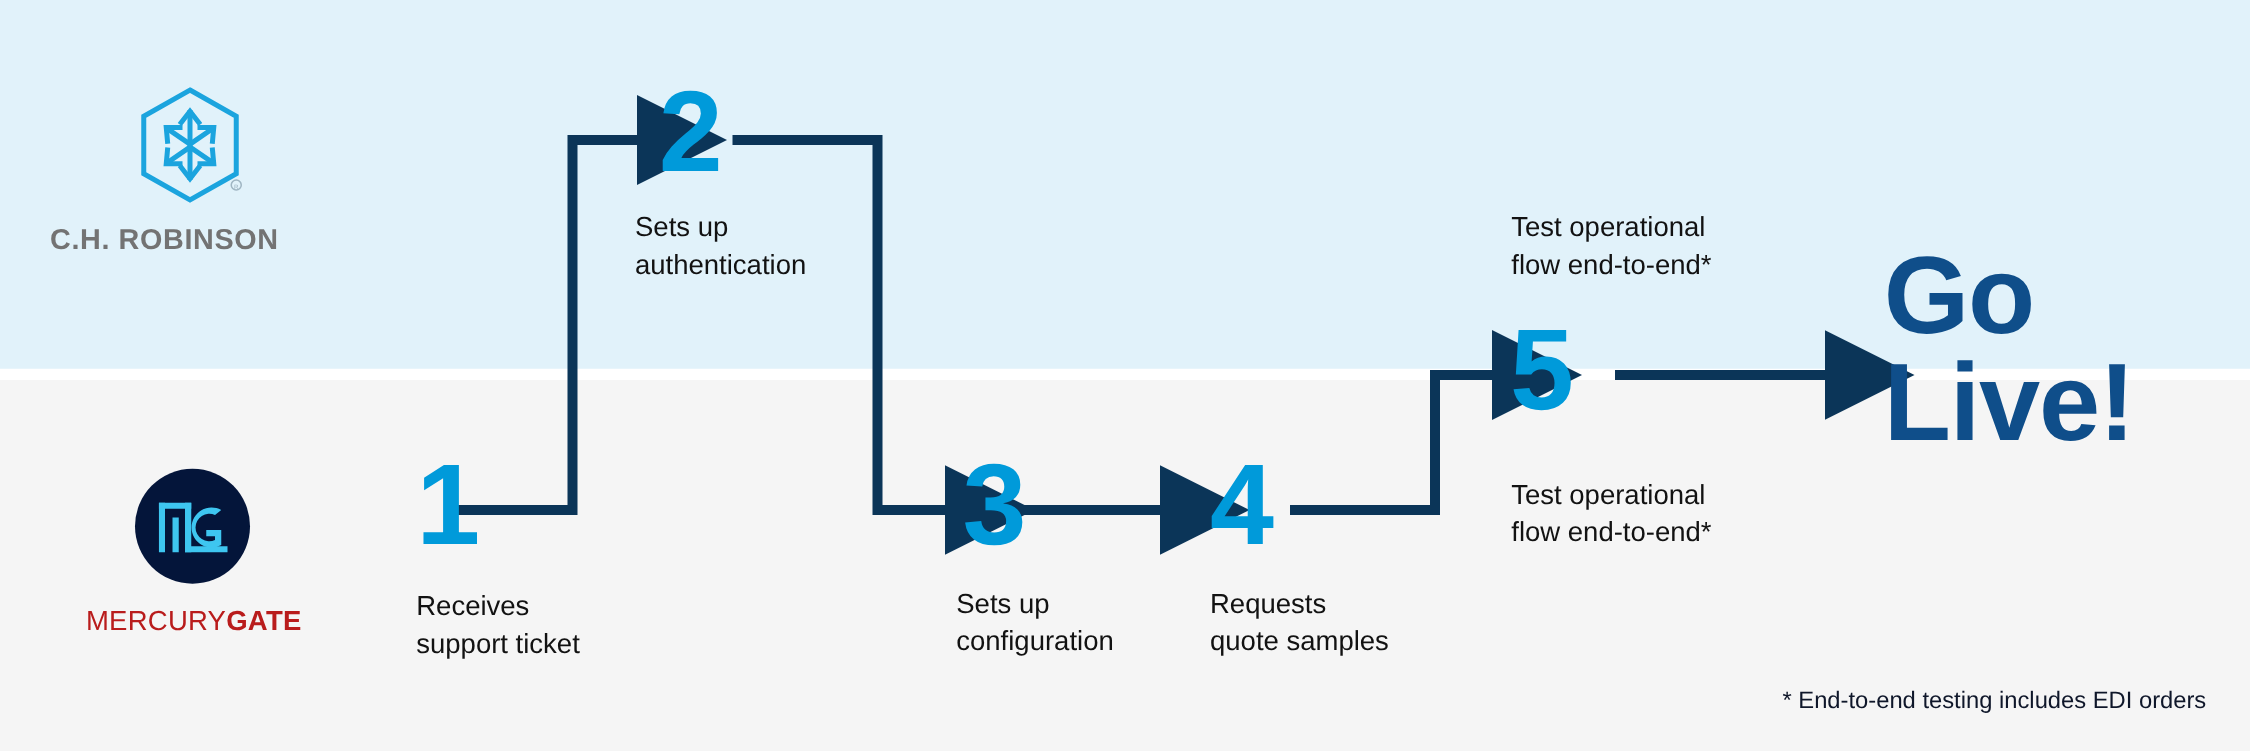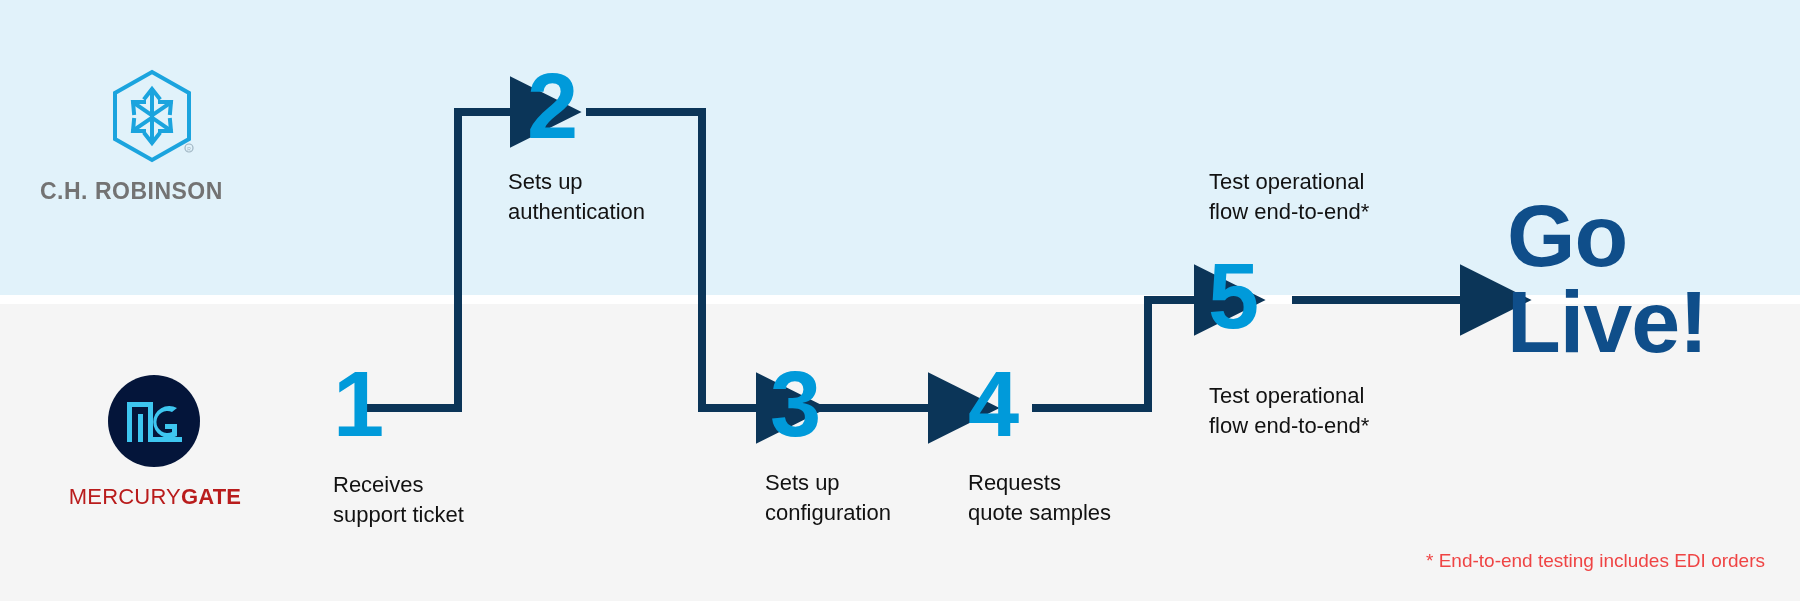--- a/index.html
+++ b/index.html
@@ -100,21 +100,21 @@
     font-size: 88px;
     line-height: 86px;
     letter-spacing: -1px;
     white-space: pre-line;
     margin-top: 10px;
   }
   
   .footnote {
     position: absolute;
     right: 35px; top: 550px;
-    color: #ef4444;
+    color: #0f172a;
     font-size: 19px;
     white-space: nowrap;
   }
 </style>
 </head>
 <body>
 
 <div id="canvas">
 
   <div class="band-top"></div>

